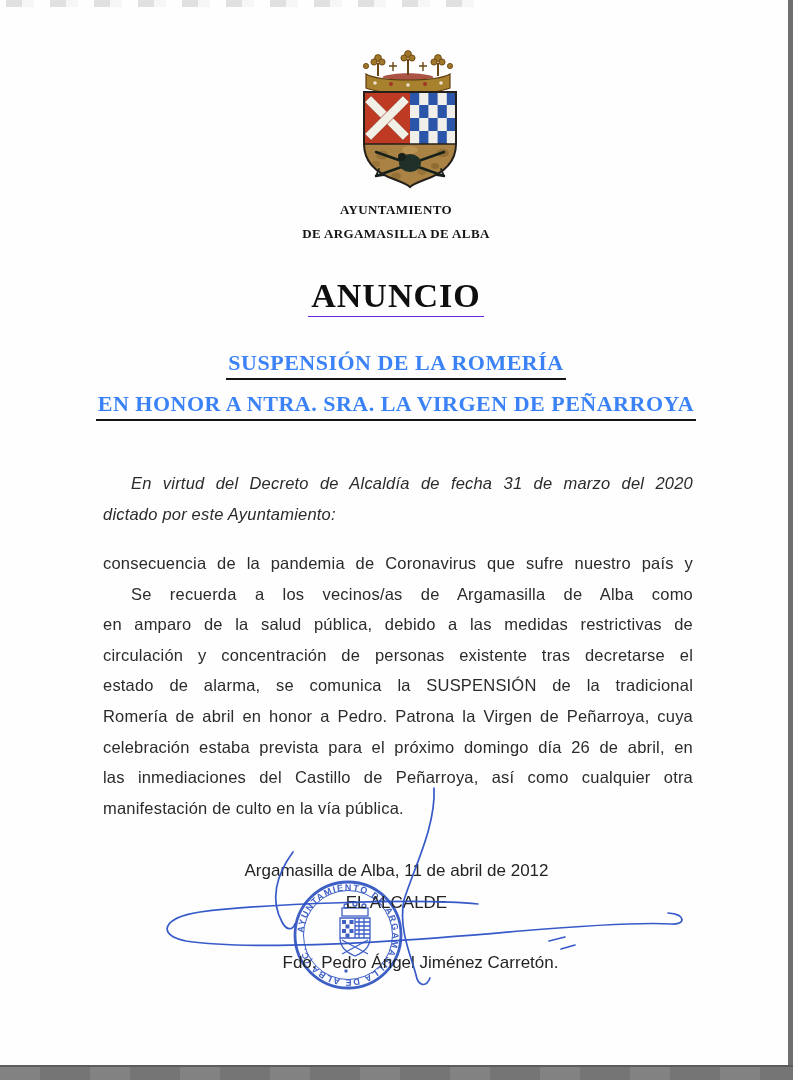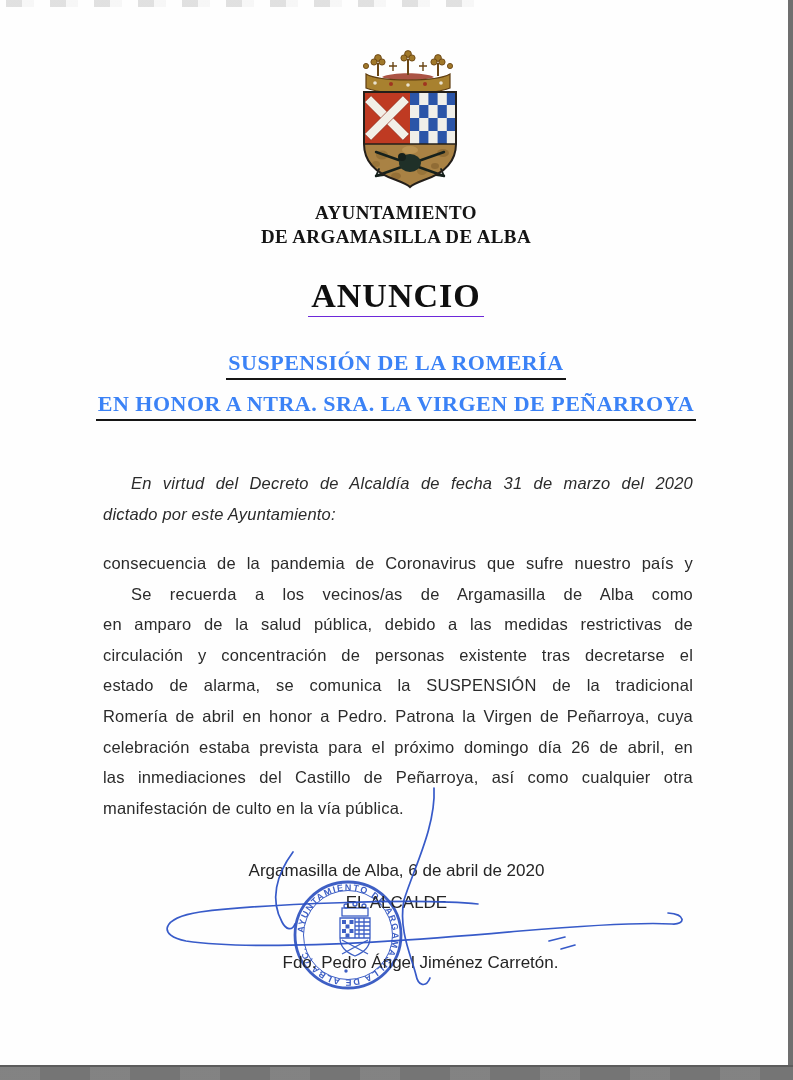--- a/index.html
+++ b/index.html
@@ -9,21 +9,21 @@
   }
   
   .top-artifact {
     position:absolute; left:6px; top:0; width:470px; height:7px; opacity:.45;
     background:repeating-linear-gradient(90deg, rgba(110,110,110,.45) 0 16px,
       rgba(160,160,160,.18) 16px 28px, transparent 28px 44px);
     filter:blur(.7px);
   }
   .crest { position:absolute; left:352px; top:50px; }
   .centerband { position:absolute; left:32px; width:728px; text-align:center; }
-  .org { font-family:"Liberation Serif", serif; font-weight:bold; font-size:19px;
+  .org { font-family:"Liberation Serif", serif; font-weight:bold; font-size:13px;
          letter-spacing:.4px; color:#141414; }
   .org1 { top:202px; } .org2 { top:226px; }
   .anuncio { top:277px; font-family:"Liberation Serif", serif; font-weight:bold;
              font-size:34px; letter-spacing:1px; color:#0f0f0f; }
   .anuncio .u { border-bottom:1px solid #6d28d9; padding:0 3px 2px 3px; }
   .subtl { font-family:"Liberation Serif", serif; font-weight:bold; font-size:22px;
            letter-spacing:.5px; color:#3b82f6; }
   .sub1 { top:350px; } .sub2 { top:391px; }
   .subtl .u { border-bottom:2.5px solid #151515; padding:0 2px 3px 2px; }
   .para { position:absolute; left:103px; width:590px; font-size:16.5px;
@@ -178,21 +178,21 @@
         <rect x="60.5" y="52.5" width="4" height="4"></rect>
         <rect x="57" y="57" width="4" height="4"></rect>
           <rect x="64.5" y="57" width="4" height="4"></rect>
         <rect x="60.5" y="61.5" width="4" height="4"></rect>
       </g>
       <path d="M57,68 L83,82 M83,68 L57,82"></path>
       <circle cx="61" cy="99" r="1.7" fill="#2e52c0" stroke="none"></circle>
     </g>
   </svg>
 
-  <div class="closeline place-date">Argamasilla de Alba, 6 de abril de 2020</div>
+  <div class="closeline place-date">Argamasilla de Alba, 11 de abril de 2012</div>
   <div class="closeline alcalde">EL ALCALDE</div>
   <div class="closeline fdo">Fdo. Pedro Ángel Jiménez Carretón.</div>
 
   <svg class="sig" width="560" height="230" viewBox="0 0 560 230">
     <g stroke="#2d52c6" stroke-width="1.7" fill="none" stroke-linecap="round" opacity=".95">
       <path d="M284,18 C286,56 264,98 254,130 C248,160 262,188 266,205 C268,216 276,218 280,208"></path>
       <path d="M143,82 C126,105 120,130 132,152 C136,160 142,161 145,154"></path>
       <path d="M328,134 C270,128 110,134 50,142 C10,148 8,166 36,171 C110,182 270,170 370,161
                C430,156 490,152 522,154 C536,155 536,144 518,143"></path>
       <path d="M399,171 l16,-4 M411,179 l14,-4"></path>

